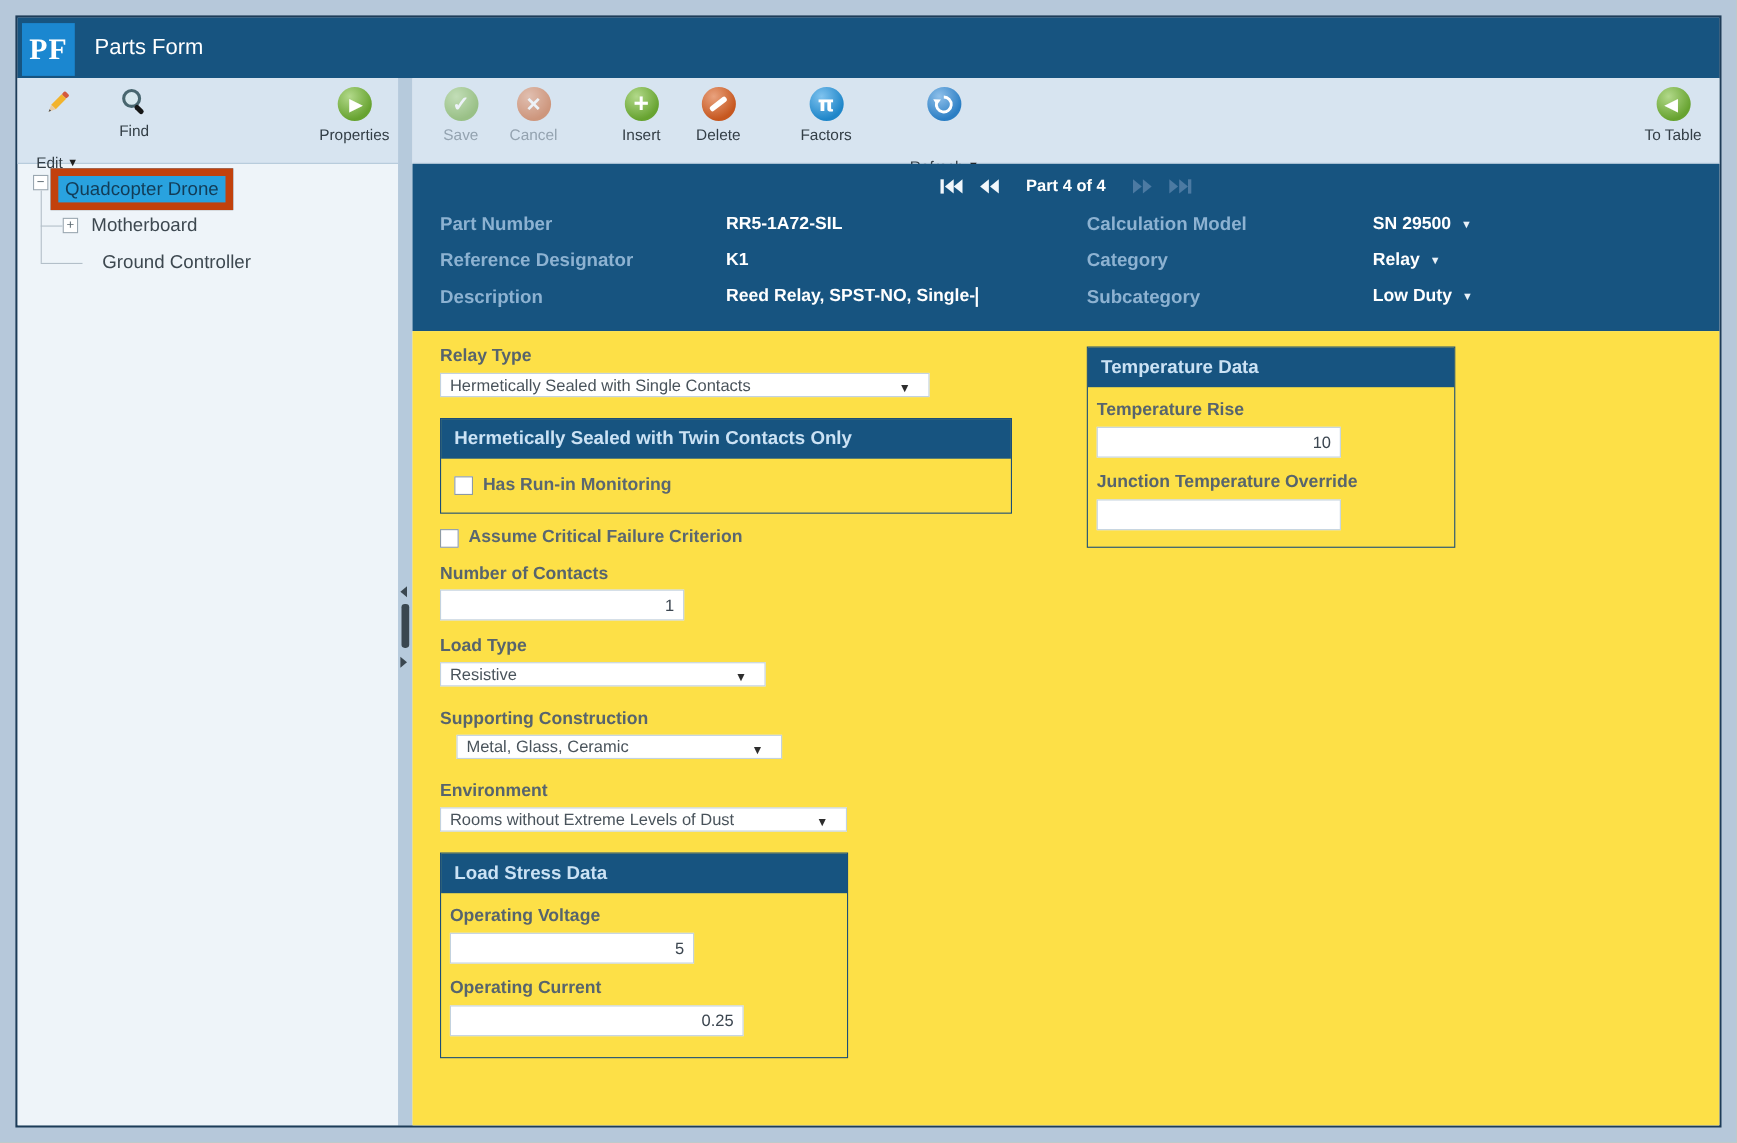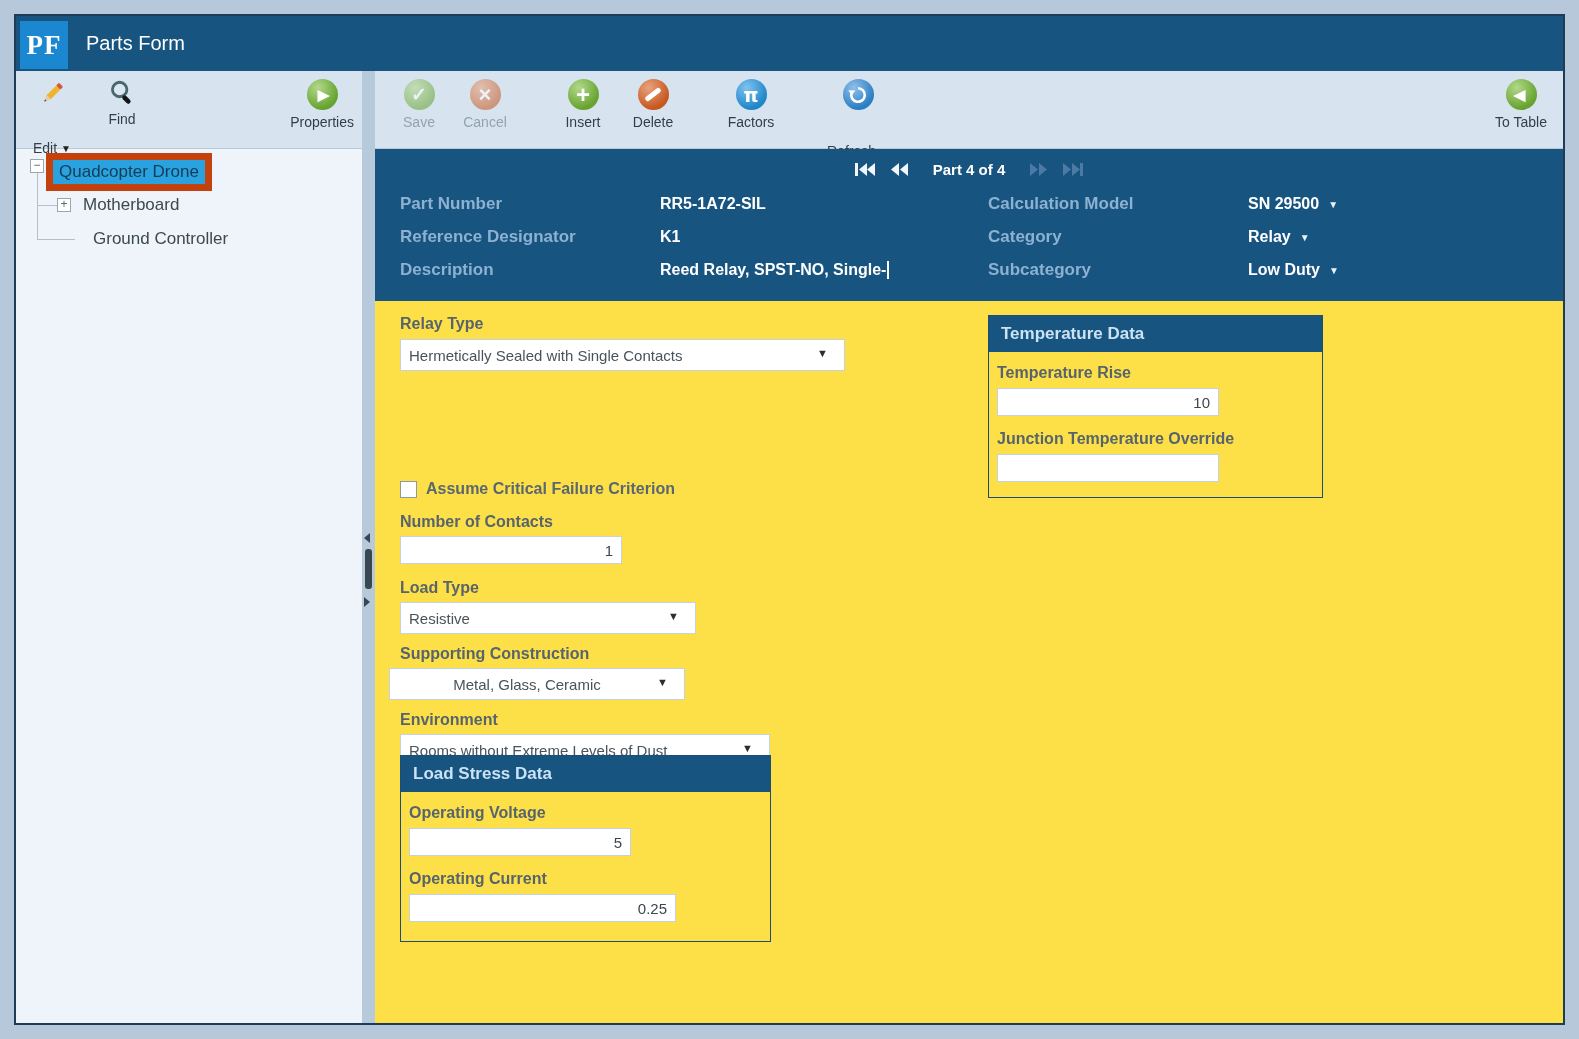--- a/index.html
+++ b/index.html
@@ -105,21 +105,21 @@
   .rec-nav .count { color:#fff; font-weight:bold; font-size:15px; margin:0 10px; }
   .hfield-label { position:absolute; color:#8db2d1; font-weight:bold; font-size:17px; white-space:nowrap; }
   .hfield-value { position:absolute; color:#fff; font-weight:bold; font-size:16px; white-space:nowrap; display:flex; align-items:center; }
   .hfield-value .caret-bar { display:inline-block; width:2px; height:18px; background:#fff; margin-left:1px; }
   .hdd { cursor:pointer; }
   .hdd .dd { font-size:10px; color:#e8f1f8; margin-left:9px; }
   
   .form-area { position:absolute; left:0; top:230px; right:0; bottom:0; background:#fde047; }
   .f-label { position:absolute; font-size:16px; font-weight:bold; color:#57646d; white-space:nowrap; }
   .combo {
-    position:absolute; height:32px; background:#fff; border:1px solid #c3d2de;
+    position:absolute; height:22px; background:#fff; border:1px solid #c3d2de;
     font-size:15px; color:#49535b; display:flex; align-items:center;
     padding:0 28px 0 8px; cursor:pointer;
   }
   .combo::after {
     content:"▼"; position:absolute; right:16px; top:7px; font-size:11px; color:#2d2d2d;
   }
   .tbox {
     position:absolute; height:28px; background:#fff; border:1px solid #c3d2de;
     font-size:15px; color:#3c4650; padding:0 8px; font-family:"Liberation Sans", sans-serif;
   }
@@ -320,45 +320,54 @@
       </div>
     </div>
 
     <div class="form-area">
 
       <div class="f-label" style="left:25px; top:14px;">Relay Type</div>
       <div class="combo" style="left:25px; top:38px; width:445px;">
         <span>Hermetically Sealed with Single Contacts</span>
       </div>
 
+      <div class="groupbox" style="left:25px; top:79px; width:520px; height:87px;">
+        <div class="gb-header">Hermetically Sealed with Twin Contacts Only</div>
+        <div style="padding:15px 12px;">
+          <label class="checkrow inner" style="display:flex;">
+            <span class="box"></span>
+            <span class="ck-label">Has Run-in Monitoring</span>
+          </label>
+        </div>
+      </div>
 
       <label class="checkrow" style="left:25px; top:179px;">
         <span class="box"></span>
         <span class="ck-label">Assume Critical Failure Criterion</span>
       </label>
 
       <div class="f-label" style="left:25px; top:212px;">Number of Contacts</div>
       <input class="tbox num" style="left: 25px; top: 235px; width: 222px;" value="1">
 
       <div class="f-label" style="left:25px; top:278px;">Load Type</div>
       <div class="combo" style="left:25px; top:301px; width:296px;">
         <span>Resistive</span>
       </div>
 
       <div class="f-label" style="left:25px; top:344px;">Supporting Construction</div>
-      <div class="combo" style="left:14px; top:367px; width:296px;justify-content:center;">
+      <div class="combo" style="left:40px; top:367px; width:296px;">
         <span>Metal, Glass, Ceramic</span>
       </div>
 
       <div class="f-label" style="left:25px; top:410px;">Environment</div>
       <div class="combo" style="left:25px; top:433px; width:370px;">
         <span>Rooms without Extreme Levels of Dust</span>
       </div>
 
-      <div class="groupbox" style="left:25px; top:454px; width:371px; height:187px;">
+      <div class="groupbox" style="left:25px; top:474px; width:371px; height:187px;">
         <div class="gb-header">Load Stress Data</div>
         <div style="position:relative; padding:12px 8px;">
           <div class="f-label" style="position:static;">Operating Voltage</div>
           <input class="tbox num" style="position: static; width: 222px; margin-top: 6px;" value="5">
           <div class="f-label" style="position:static; margin-top:14px;">Operating Current</div>
           <input class="tbox num" style="position: static; width: 267px; margin-top: 6px;" value="0.25">
         </div>
       </div>
 
       <div class="groupbox" style="left:613px; top:14px; width:335px; height:183px;">

